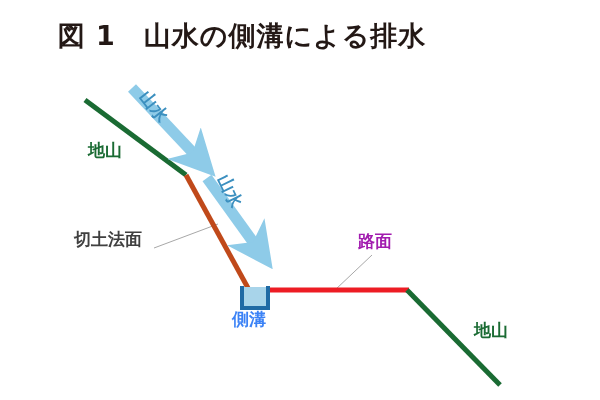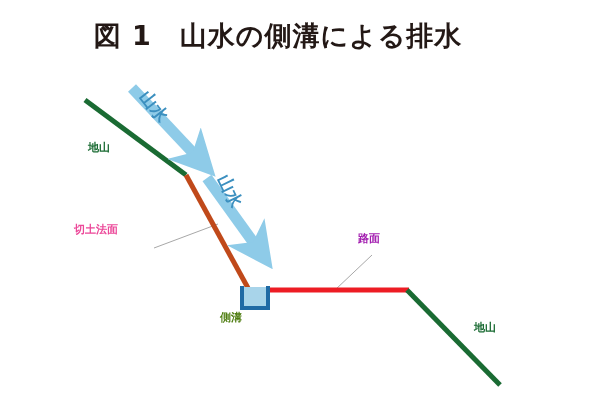--- a/index.html
+++ b/index.html
@@ -19,39 +19,38 @@
     position: absolute;
     left: 0;
     top: 18px;
     width: 484px;
     text-align: center;
     font-size: 27px;
     font-weight: bold;
     color: #231815;
     letter-spacing: 1px;
     white-space: pre;
-    margin-left: 36px;
   }
   #diagram-svg {
     position: absolute;
     left: 0;
     top: 0;
   }
   .diagram-label {
     position: absolute;
-    font-size: 11px;
+    font-size: 17px;
     font-weight: bold;
     white-space: pre;
     line-height: 1;
   }
   .label-ground-left  { left: 88px;  top: 142px; color: #1a6b33; }
   .label-ground-right { left: 474px; top: 322px; color: #1a6b33; }
-  .label-cut-slope    { left: 74px;  top: 224px; color: #ec4899; }
+  .label-cut-slope    { left: 74px;  top: 231px; color: #404040; }
   .label-road-surface { left: 358px; top: 233px; color: #a21caf; }
-  .label-gutter       { left: 220px; top: 312px; color: #4d7c0f; }
+  .label-gutter       { left: 232px; top: 312px; color: #3b82f6; font-family: Liberation Mono, monospace; }
   .flow-label {
     position: absolute;
     font-size: 17px;
     font-weight: bold;
     color: #3b8fbf;
     white-space: pre;
     line-height: 1;
     transform-origin: 0 0;
   }
   .flow-label-1 { left: 150px; top: 88px;  transform: rotate(52deg); }

